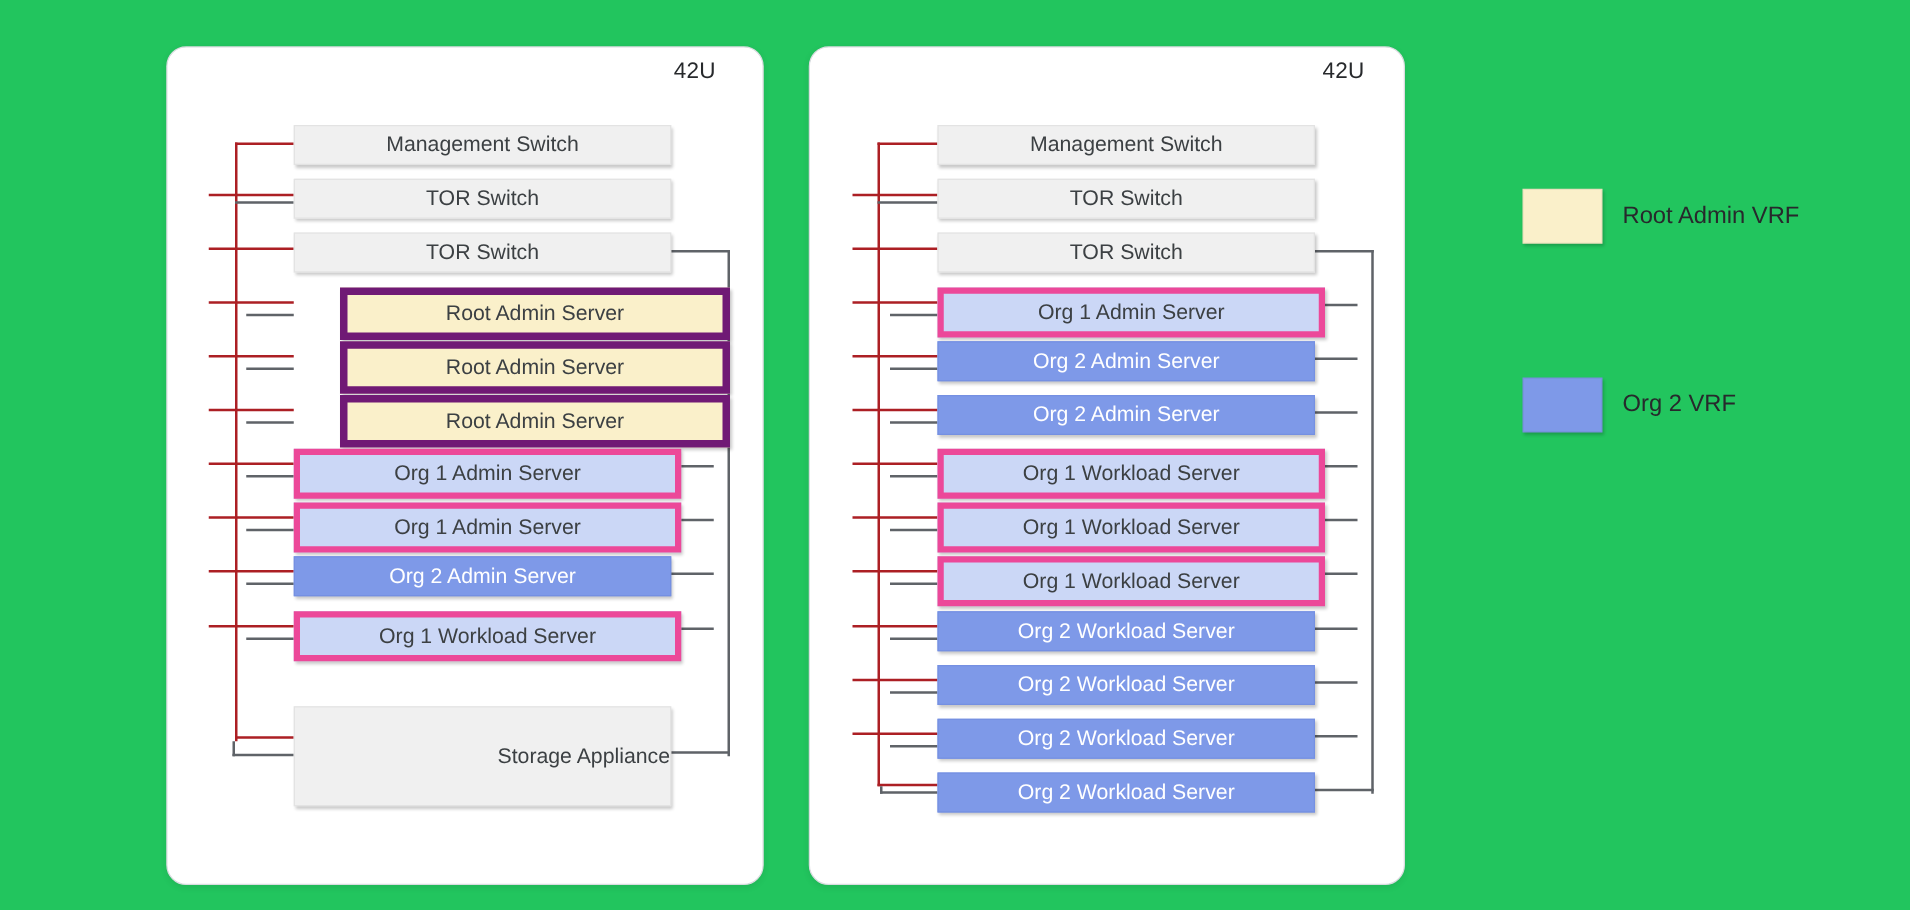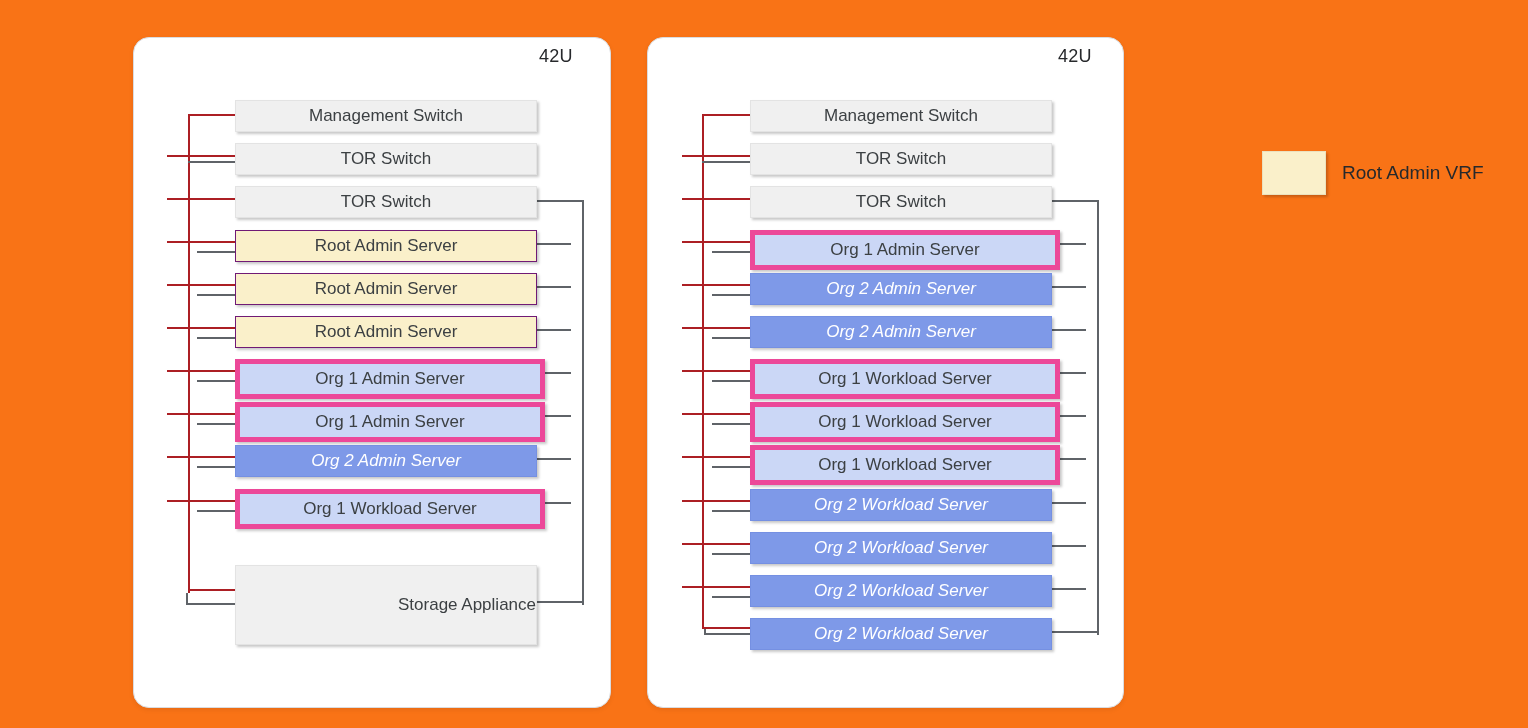--- a/index.html
+++ b/index.html
@@ -7,40 +7,40 @@
     --c-grayline:#5F6368;
     --c-gray:#F0F0F0;
     --c-cream:#FAF0CA;
     --c-org1:#CBD7F6;
     --c-org2:#7E99E8;
     --c-text:#3C4043;
     --c-border:#DADCE0;
   }
   html,body{margin:0;padding:0;background:#ffffff;}
   body{font-family:"Liberation Sans", sans-serif;}
-  #canvas{position:relative;width:1528px;height:728px;background:#f97316;overflow:hidden;}
+  #canvas{position:relative;width:1528px;height:728px;background:#22c55e;overflow:hidden;}
   .rack{
     position:absolute;top:37px;height:669px;background:#fff;
     border:1.5px solid var(--c-border);border-radius:16px;
     box-shadow:0 2px 5px rgba(0,0,0,0.07);
   }
   .rack-label{
     position:absolute;font-size:18px;color:#27292c;letter-spacing:.2px;
   }
   .unit{
     position:absolute;width:300px;height:30px;
     display:flex;align-items:center;justify-content:center;
     font-size:17px;color:var(--c-text);
     box-shadow:1.5px 2px 2.5px rgba(0,0,0,0.22);
     white-space:nowrap;
   }
   .unit.none{background:var(--c-gray);border:1px solid #e3e3e3;}
-  .unit.root-admin{background:var(--c-cream);border:1px solid #701a75;}
+  .unit.root-admin{background:var(--c-cream);border:6px solid #701a75;margin-left:37px;}
   .unit.org-1{background:var(--c-org1);border:5px solid #ec4899;}
-  .unit.org-2{background:var(--c-org2);border:1px solid #7590e2;color:#ffffff;font-style:italic;}
+  .unit.org-2{background:var(--c-org2);border:1px solid #7590e2;color:#ffffff;}
   .unit.tall{height:78px;justify-content:flex-end;}
   .line{position:absolute;}
   .line.red{background:var(--c-red);}
   .line.gray{background:var(--c-grayline);}
   .legend-row{
     position:absolute;left:1218px;height:44px;
     display:flex;align-items:center;
   }
   .legend-swatch{
     width:64px;height:44px;flex:0 0 64px;
@@ -192,17 +192,21 @@
     </div>
     <div class="unit org-2" style="left: 750px; top: 532px;">
       <span>Org 2 Workload Server</span>
     </div>
     <div class="unit org-2" style="left: 750px; top: 575px;">
       <span>Org 2 Workload Server</span>
     </div>
     <div class="unit org-2" style="left: 750px; top: 618px;">
       <span>Org 2 Workload Server</span>
     </div>
-    <div class="legend-row" style="top: 151px; margin-left: 44px;">
+    <div class="legend-row" style="top: 151px;">
       <div class="legend-swatch" style="background: rgb(250, 240, 202);"></div>
       <div class="legend-label">Root Admin VRF</div>
+    </div>
+    <div class="legend-row" style="top: 302px;">
+      <div class="legend-swatch" style="background: rgb(126, 153, 232);"></div>
+      <div class="legend-label">Org 2 VRF</div>
     </div>
   </div>
 
 </body></html>

